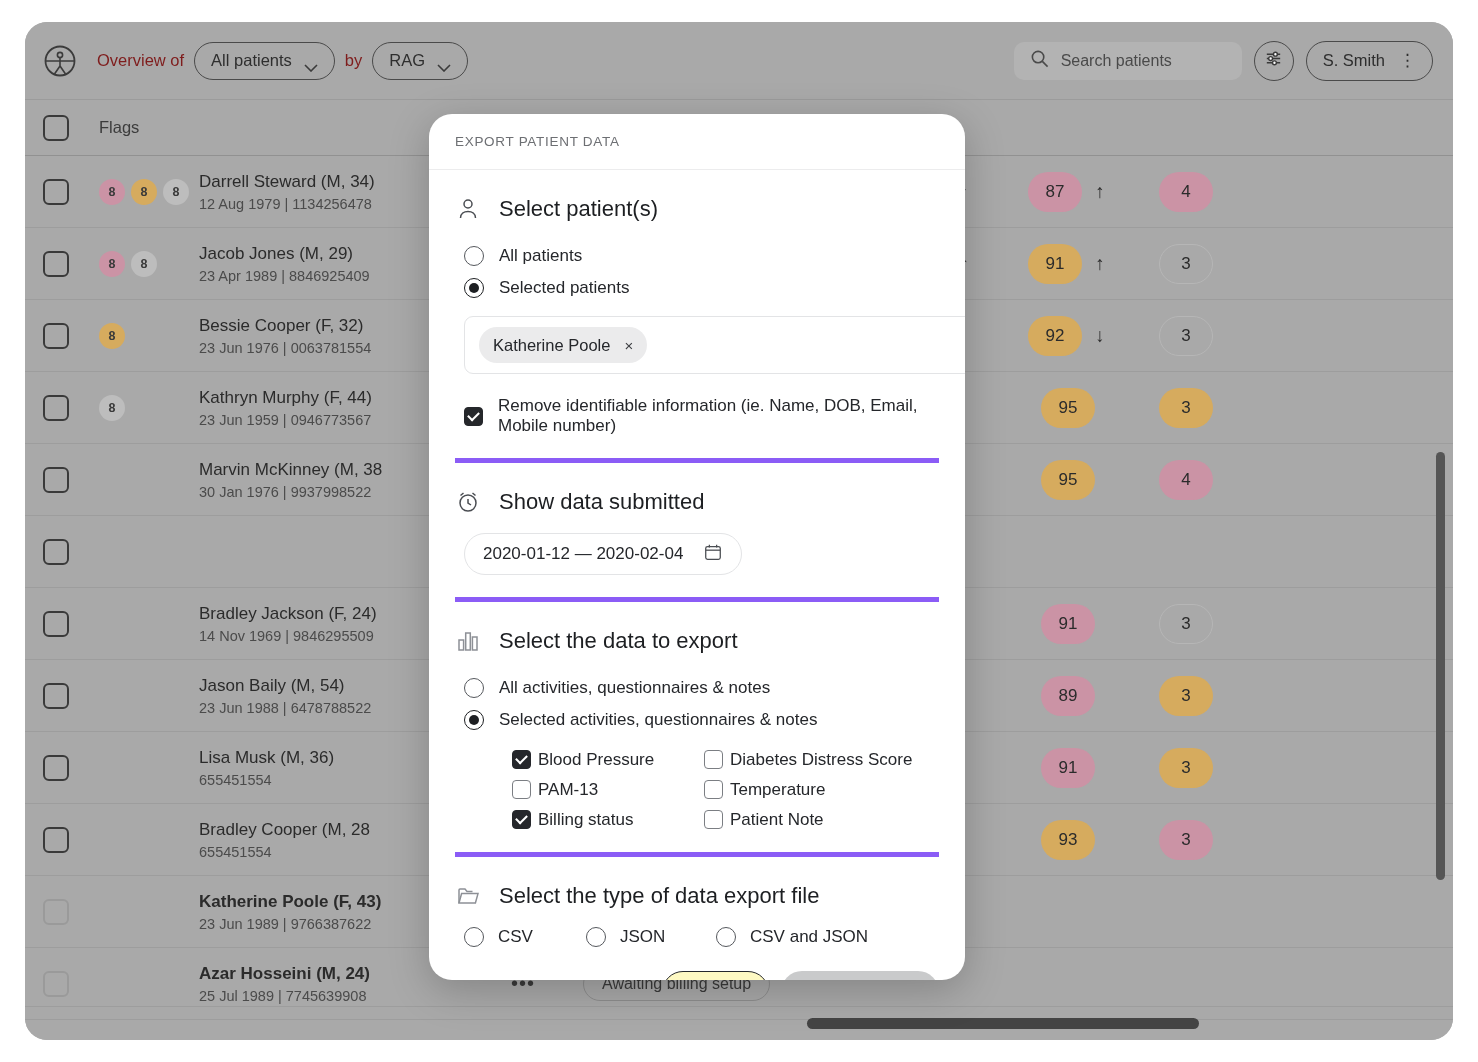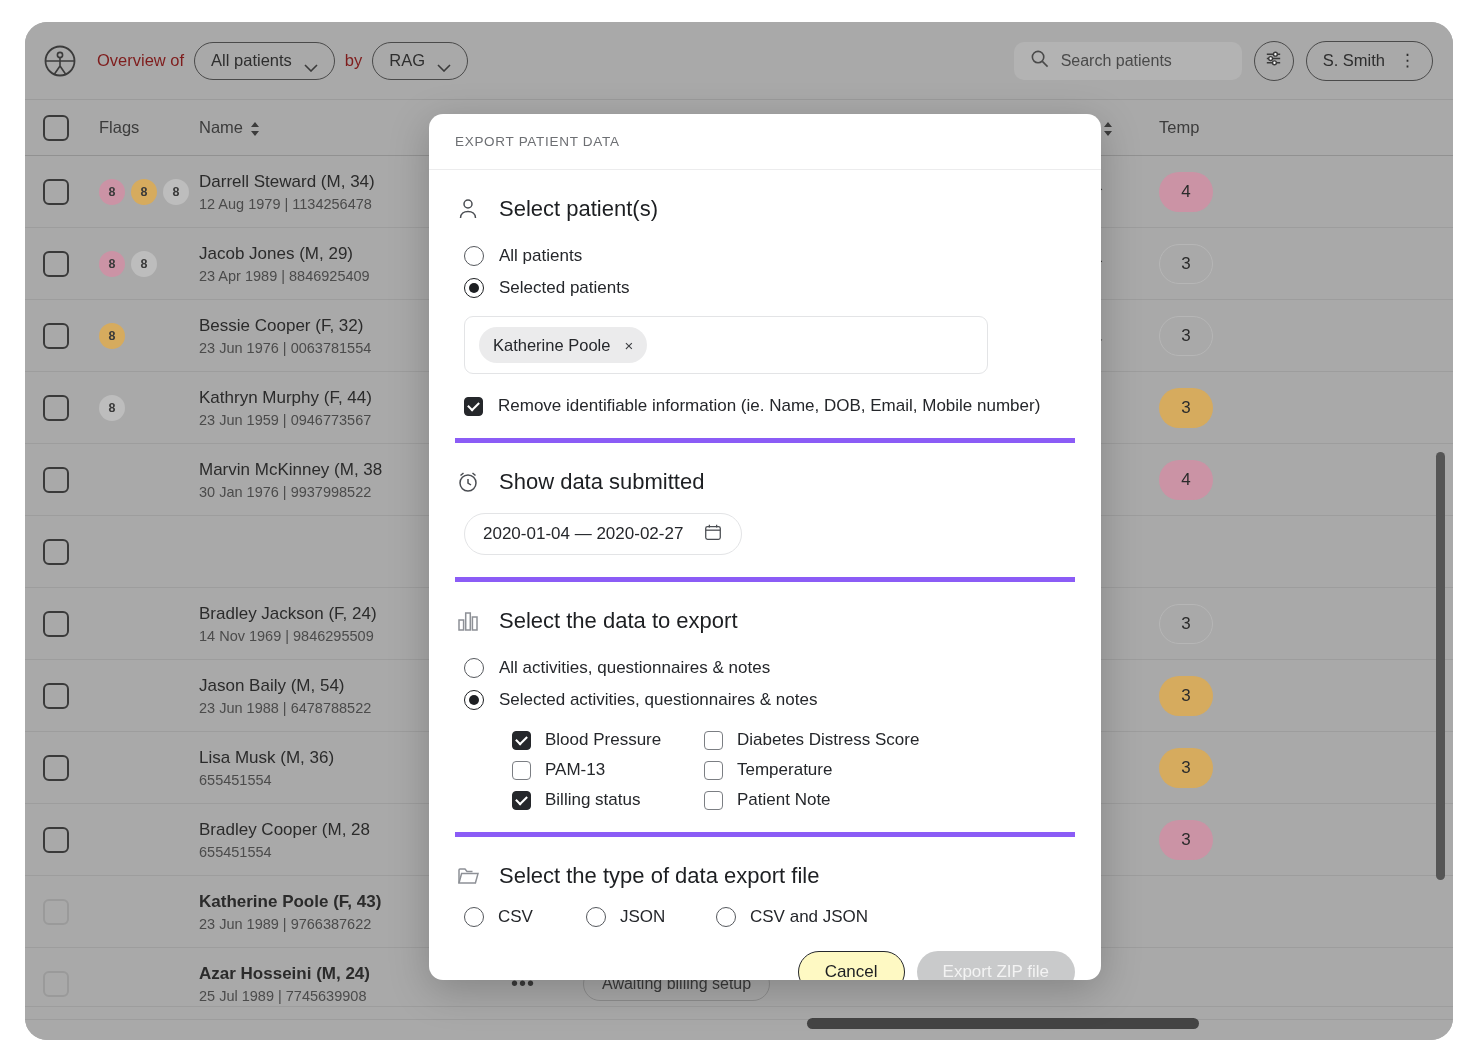--- a/index.html
+++ b/index.html
@@ -128,23 +128,23 @@
   }
   #hscroll-thumb {
     position: absolute; left: 782px; top: 11px;
     width: 392px; height: 11px; border-radius: 6px; background: #444;
   }
 
   
   #modal {
     position: absolute;
     left: 404px; top: 92px;
-    width: 672px; height: 866px;
+    width: 536px; height: 866px;
     background: #ffffff;
-    border-radius: 14px;
+    border-radius: 23px;
     box-shadow: 0 10px 40px rgba(0,0,0,.22);
     overflow: hidden;
   }
   #modal-header {
     height: 56px; display: flex; align-items: center;
     padding: 0 26px; border-bottom: 1px solid #ececed;
   }
   #modal-title {
     font-size: 13.5px; letter-spacing: .7px; color: #6d6f73;
   }
@@ -196,21 +196,21 @@
     margin-left: 9px; display: inline-flex; align-items: center; gap: 20px;
     height: 42px; padding: 0 18px;
     border: 1px solid #e3e4e6; border-radius: 21px;
     font-size: 17px; color: #25272b;
   }
   #activity-grid {
     margin: 14px 0 0 57px;
     display: grid; grid-template-columns: 192px auto;
     row-gap: 10px; column-gap: 0;
   }
-  .act { display: flex; align-items: flex-end; gap: 14px; }
+  .act { display: flex; align-items: flex-start; gap: 7px; }
   .act-label { font-size: 17px; color: #25272b; }
   #filetype-row { display: flex; align-items: center; gap: 12px; padding-left: 9px; margin-top: 4px; }
   .ft { display: flex; align-items: center; gap: 14px; }
   .ft:nth-child(1) { width: 110px; }
   .ft:nth-child(2) { width: 118px; }
   #modal-footer {
     display: flex; justify-content: flex-end; align-items: center; gap: 12px;
     padding: 16px 26px 22px 26px;
   }
   #cancel-button {
@@ -286,30 +286,20 @@
   </div>
 
   <div id="table-area">
     <div class="trow" id="thead">
       <div class="c-check">
         <span class="chk"></span>
       </div>
       <div class="c-flags">
         <span class="th">Flags</span>
       </div>
-      <div class="c-name">
-        <span class="th">
-          <span>Name</span>
-          <span class="sortico">
-            <svg viewBox="0 0 10 14" width="10" height="14">
-                <path d="M5 0 L9 5 H1 Z M5 14 L9 9 H1 Z" fill="#3c3c3c"></path>
-              </svg>
-          </span>
-        </span>
-      </div>
       <div class="c-mid">
         <span class="th" style="margin-left:auto;">
           <span>re</span>
           <span class="sortico">
             <svg viewBox="0 0 10 14" width="10" height="14">
                 <path d="M5 0 L9 5 H1 Z M5 14 L9 9 H1 Z" fill="#3c3c3c"></path>
               </svg>
           </span>
         </span>
       </div>
@@ -632,21 +622,21 @@
           <span class="sect-icon">
             <svg viewBox="0 0 24 24" width="24" height="24">
               <circle cx="12" cy="13" r="8" fill="none" stroke="#4a4d52" stroke-width="1.5"></circle>
               <path d="M12 9 V13 L15 15" fill="none" stroke="#4a4d52" stroke-width="1.5"></path>
               <path d="M4.5 5.5 L7.5 3 M19.5 5.5 L16.5 3" fill="none" stroke="#4a4d52" stroke-width="1.5"></path>
             </svg>
           </span>
           <span class="sect-title">Show data submitted</span>
         </div>
         <div id="date-field">
-          <span>2020-01-04 — 2020-02-27</span>
+          <span>2020-01-12 — 2020-02-04</span>
           <span>
             <svg viewBox="0 0 22 22" width="20" height="20">
               <rect x="3" y="5" width="16" height="14" rx="2" fill="none" stroke="#4a4d52" stroke-width="1.4"></rect>
               <path d="M3 9 H19" stroke="#4a4d52" stroke-width="1.4"></path>
               <path d="M7 3 V6 M15 3 V6" stroke="#4a4d52" stroke-width="1.4"></path>
             </svg>
           </span>
         </div>
       </div>
 

